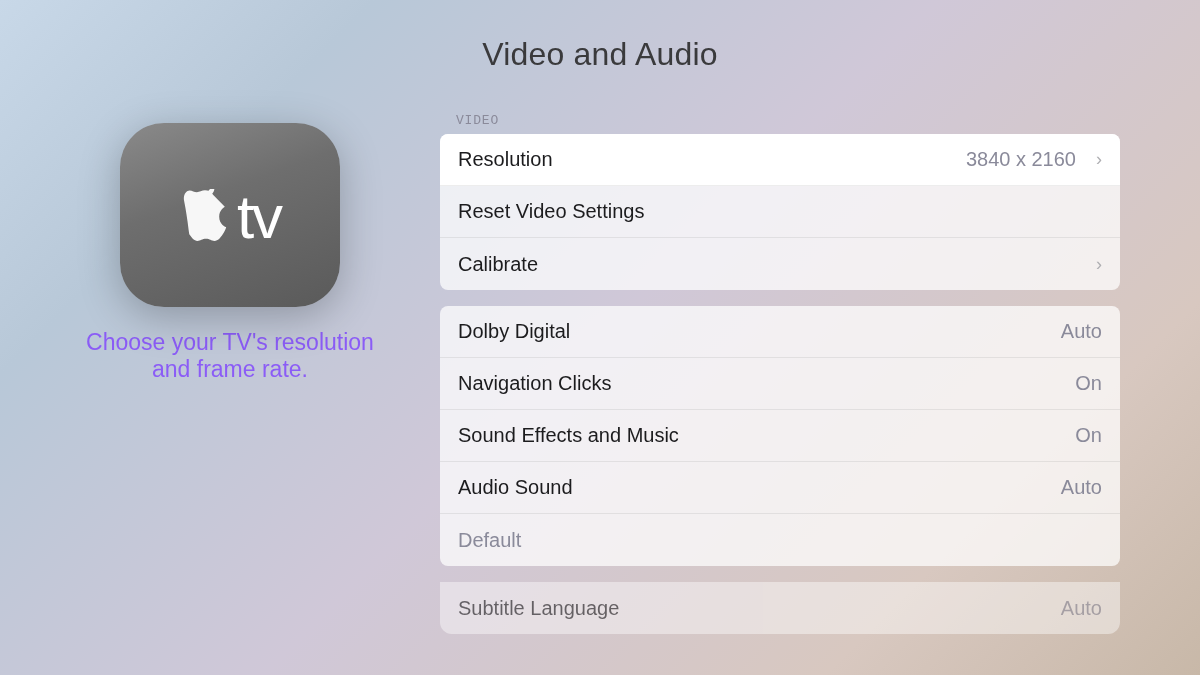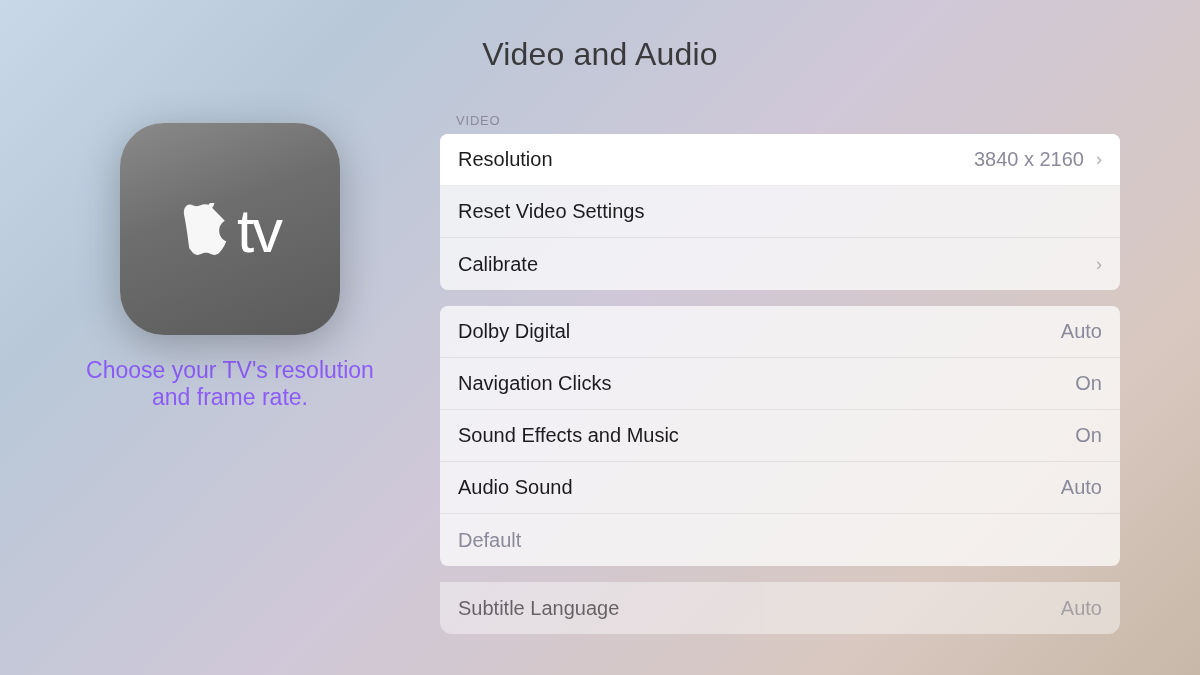--- a/index.html
+++ b/index.html
@@ -40,21 +40,21 @@
     .left-panel {
       display: flex;
       flex-direction: column;
       align-items: center;
       flex: 0 0 300px;
       margin-top: 10px;
     }
 
     .apple-tv-icon {
       width: 220px;
-      height: 212px;
+      height: 184px;
       background: linear-gradient(160deg, #8a8a8a 0%, #6e6e6e 40%, #5a5a5a 100%);
       border-radius: 44px;
       display: flex;
       align-items: center;
       justify-content: center;
       position: relative;
       box-shadow: 0 10px 40px rgba(0,0,0,0.25);
     }
 
     .apple-tv-icon-inner {
@@ -94,20 +94,21 @@
     }
 
     .section-label {
       font-size: 13px;
       font-weight: 500;
       color: #8a8a9a;
       letter-spacing: 0.8px;
       text-transform: uppercase;
       margin-bottom: 6px;
       margin-left: 16px;
+      font-family: Liberation Mono, monospace;
     }
 
     .settings-group {
       background: rgba(255,255,255,0.72);
       border-radius: 8px;
       overflow: hidden;
       margin-bottom: 16px;
     }
 
     .settings-row {
@@ -134,21 +135,21 @@
       color: #1c1c1e;
       font-weight: 400;
     }
 
     .row-value {
       font-size: 20px;
       color: #8a8a9a;
       font-weight: 400;
       display: flex;
       align-items: center;
-      gap: 12px;
+      gap: 20px;
     }
 
     .chevron {
       font-size: 18px;
       color: #aeaeb2;
       font-weight: 300;
     }
 
     .partial-row {
       display: flex;

